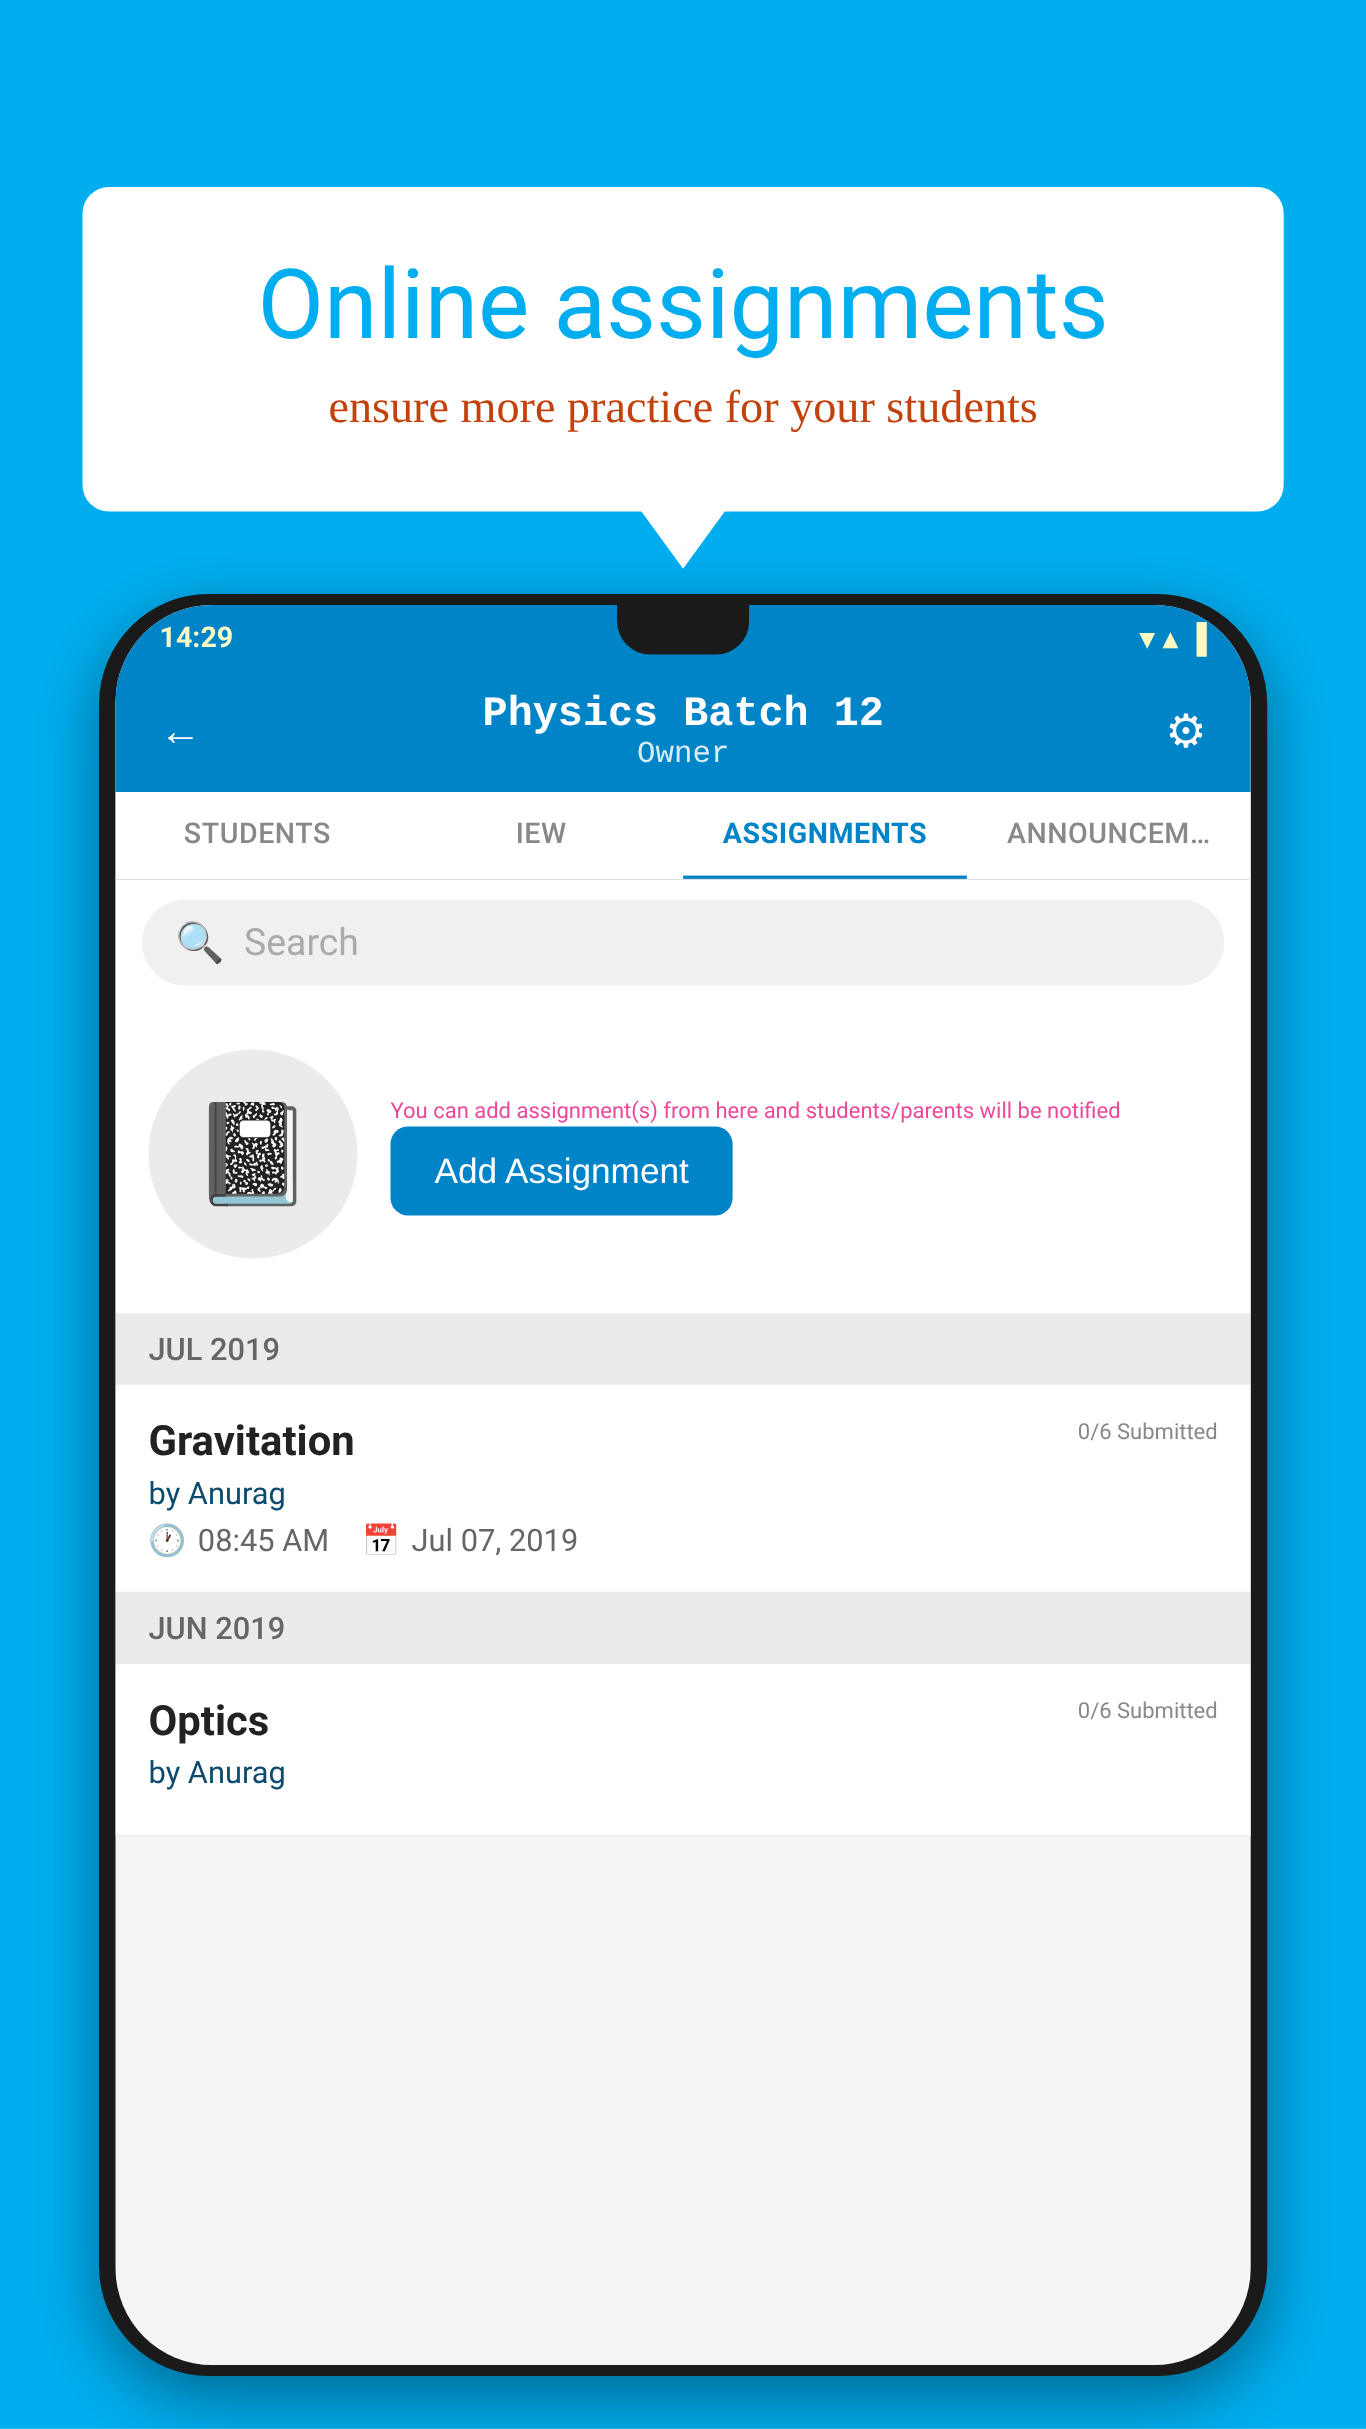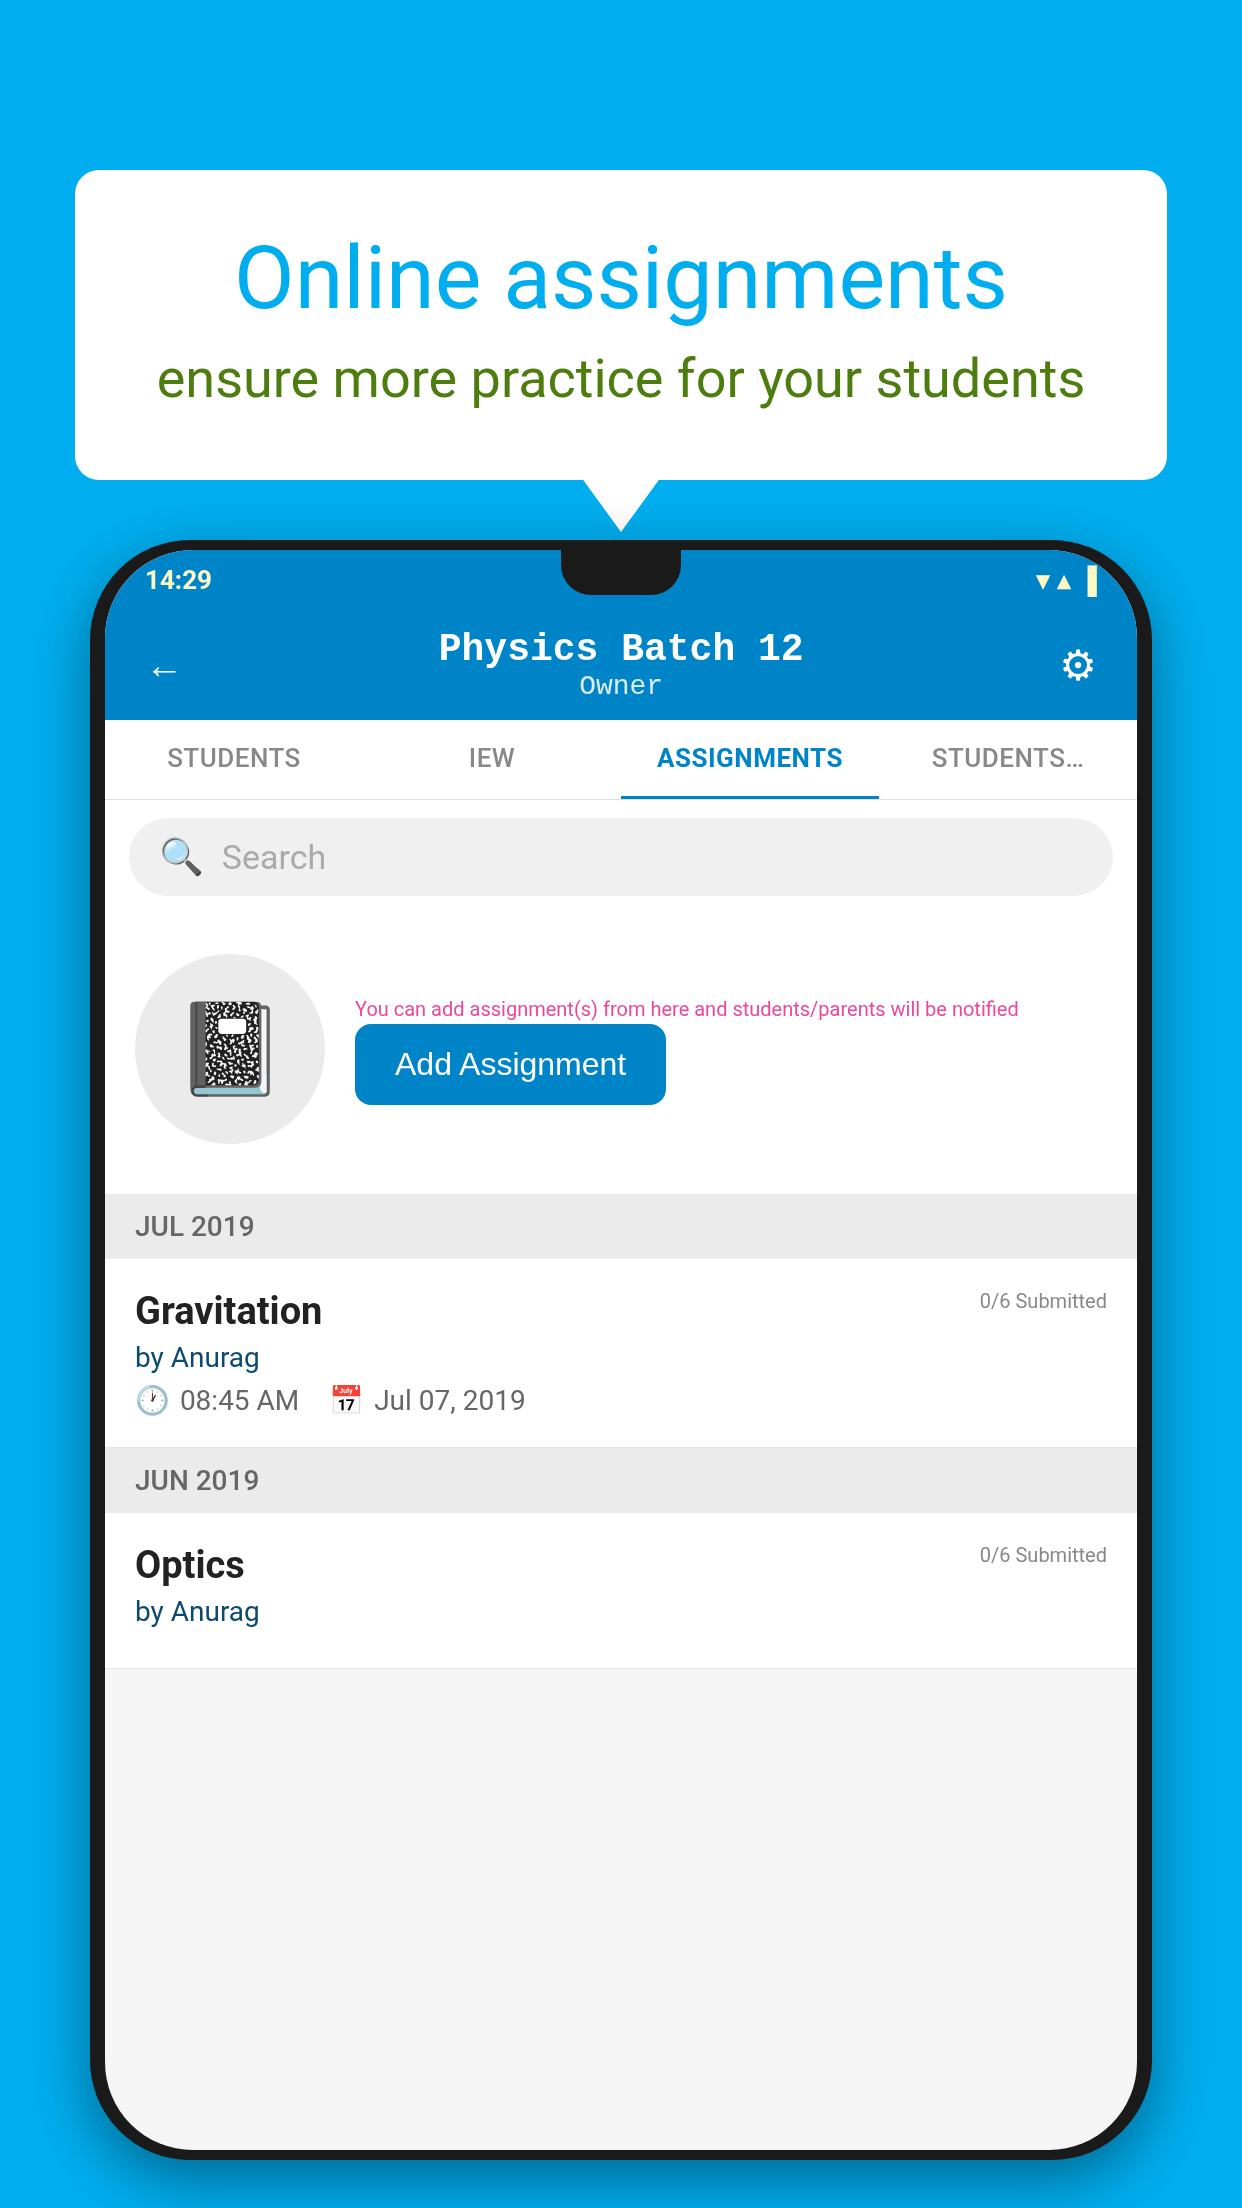--- a/index.html
+++ b/index.html
@@ -44,23 +44,24 @@
 
     .bubble-title {
       font-size: 88px;
       color: #00AEEF;
       font-weight: 400;
       margin-bottom: 20px;
       line-height: 1.1;
     }
 
     .bubble-subtitle {
-      font-size: 54px;
-      color: #4d7c0f;
+      font-size: 42px;
+      color: #c2410c;
       font-weight: 400;
+      font-family: Liberation Serif, serif;
     }
 
     
     .phone-frame {
       position: absolute;
       top: 540px;
       left: 90px;
       right: 90px;
       width: 1062px;
       height: 1620px;
@@ -355,21 +356,21 @@
       <div class="tab-item">
         <span>STUDENTS</span>
       </div>
       <div class="tab-item">
         <span>IEW</span>
       </div>
       <div class="tab-item active">
         <span>ASSIGNMENTS</span>
       </div>
       <div class="tab-item">
-        <span>STUDENTS…</span>
+        <span>ANNOUNCEM…</span>
       </div>
     </div>
 
     <div class="search-bar-container">
       <div class="search-bar">
         <span class="search-icon-char">🔍</span>
         <span class="search-placeholder">Search</span>
       </div>
     </div>
 

